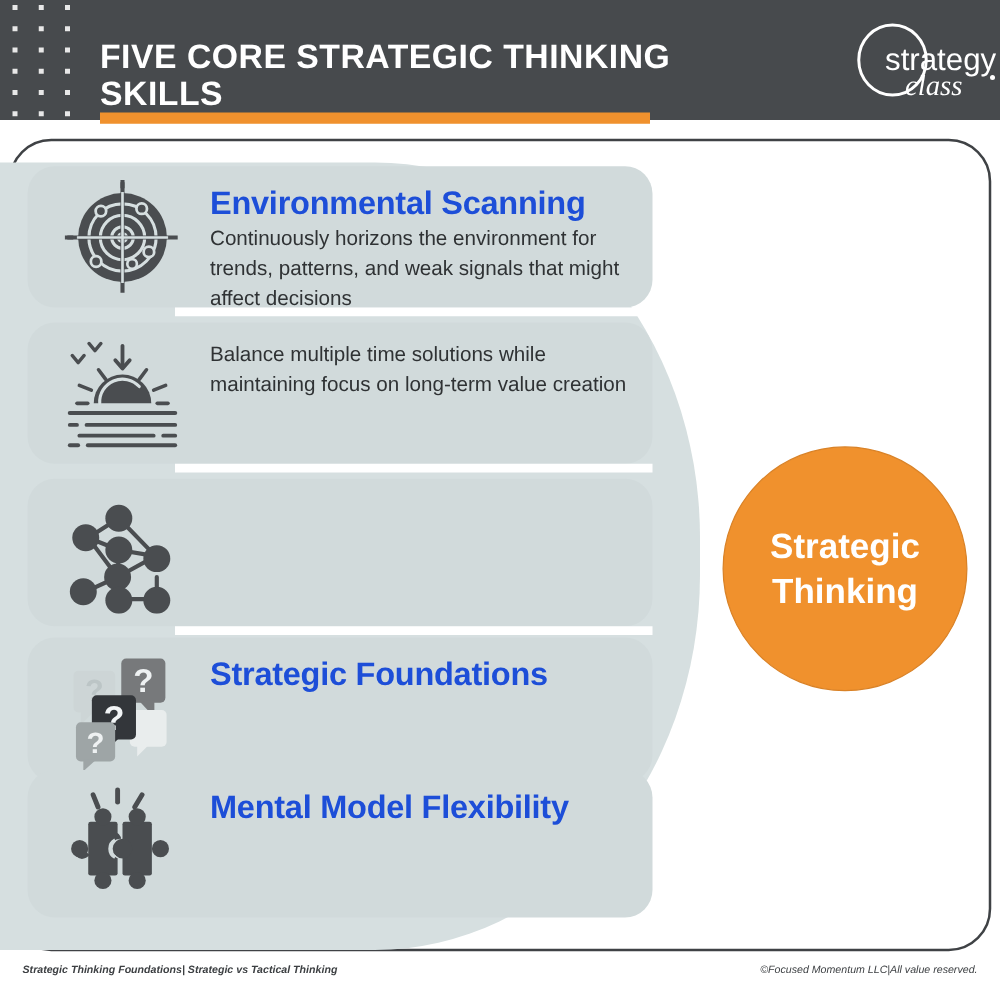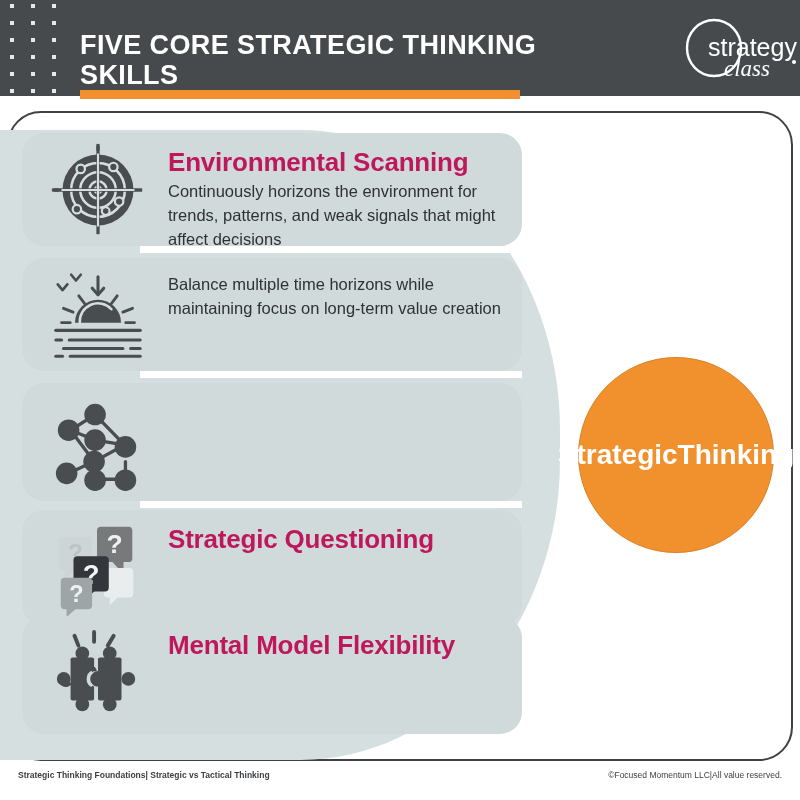--- a/index.html
+++ b/index.html
@@ -112,21 +112,21 @@
     justify-content: center;
   }
   .card-icon svg { display: block; }
   .card-text {
     position: absolute;
     left: 146px;
     right: 14px;
     top: 14px;
   }
   .card-title {
-    color: #be185d;
+    color: #1d4ed8;
     font-size: 26px;
     font-weight: bold;
     line-height: 30px;
     letter-spacing: -0.2px;
     margin: 0 0 2px 0;
     font-family: "Liberation Sans", sans-serif;
     white-space: nowrap;
   }
   .card-desc {
     color: #2f3234;
@@ -150,20 +150,21 @@
     position: absolute;
     left: 578px;
     top: 357px;
     width: 196px;
     height: 196px;
     border-radius: 50%;
     background: #f0912d;
     border: 1.5px solid #d98227;
     box-sizing: border-box;
     display: flex;
+    flex-direction: column;
     align-items: center;
     justify-content: center;
     color: #ffffff;
     font-weight: bold;
     font-size: 28px;
     line-height: 36px;
     text-align: center;
     font-family: "Liberation Sans", sans-serif;
   }
 
@@ -175,20 +176,21 @@
     width: 800px;
     height: 20px;
   }
   #footer-left, #footer-right {
     position: absolute;
     top: 0;
     font-size: 8.5px;
     color: #3d4043;
     font-family: "Liberation Sans", sans-serif;
     white-space: nowrap;
+    font-style: italic;
   }
   #footer-left { left: 18px; font-weight: bold; }
   #footer-right { right: 18px; }
 </style>
 </head>
 <body>
 
 <div id="header">
 
   <div id="dot-grid">
@@ -276,21 +278,21 @@
       <line x1="6" y1="64" x2="94" y2="64" stroke="#4a4d50" stroke-width="3.4" stroke-linecap="round"></line>
       <line x1="6" y1="74" x2="12" y2="74" stroke="#4a4d50" stroke-width="3.2" stroke-linecap="round"></line>
       <line x1="20" y1="74" x2="94" y2="74" stroke="#4a4d50" stroke-width="3.2" stroke-linecap="round"></line>
       <line x1="14" y1="83" x2="76" y2="83" stroke="#4a4d50" stroke-width="3.2" stroke-linecap="round"></line>
       <line x1="84" y1="83" x2="94" y2="83" stroke="#4a4d50" stroke-width="3.2" stroke-linecap="round"></line>
       <line x1="6" y1="91" x2="13" y2="91" stroke="#4a4d50" stroke-width="3.2" stroke-linecap="round"></line>
       <line x1="21" y1="91" x2="94" y2="91" stroke="#4a4d50" stroke-width="3.2" stroke-linecap="round"></line>
     </svg>
   </div>
   <div class="card-text">
-    <p class="card-desc">Balance multiple time horizons while maintaining focus on long-term value creation</p>
+    <p class="card-desc">Balance multiple time solutions while maintaining focus on long-term value creation</p>
   </div>
 </div>
 <div class="separator" style="top:371px;"></div>
 
 <div class="card" style="top:383px; height:118px;">
   <div class="card-icon">
     <svg width="98" height="98" viewBox="0 0 100 100">
       <g stroke="#4a4d50" stroke-width="3.4" stroke-linecap="round">
         <line x1="47" y1="22" x2="22" y2="38"></line>
         <line x1="47" y1="22" x2="77" y2="53"></line>
@@ -348,21 +350,21 @@
       </g>
 
       <g>
         <rect x="12" y="60" width="32" height="32" rx="4" fill="#9ea5a6"></rect>
         <path d="M18 90 L18 100 L28 91 Z" fill="#9ea5a6"></path>
         <text x="28" y="85" text-anchor="middle" font-family="Liberation Sans, sans-serif" font-size="24" font-weight="bold" fill="#eef1f2">?</text>
       </g>
     </svg>
   </div>
   <div class="card-text">
-    <p class="card-title">Strategic Questioning</p>
+    <p class="card-title">Strategic Foundations</p>
   </div>
 </div>
 <div class="separator" style="top:626px;"></div>
 
 <div class="card" style="top:616px; height:118px;">
   <div class="card-icon">
     <svg width="98" height="94" viewBox="0 0 100 96">
 
       <g stroke="#4a4d50" stroke-width="4" stroke-linecap="round">
         <line x1="30" y1="18" x2="26" y2="8"></line>

